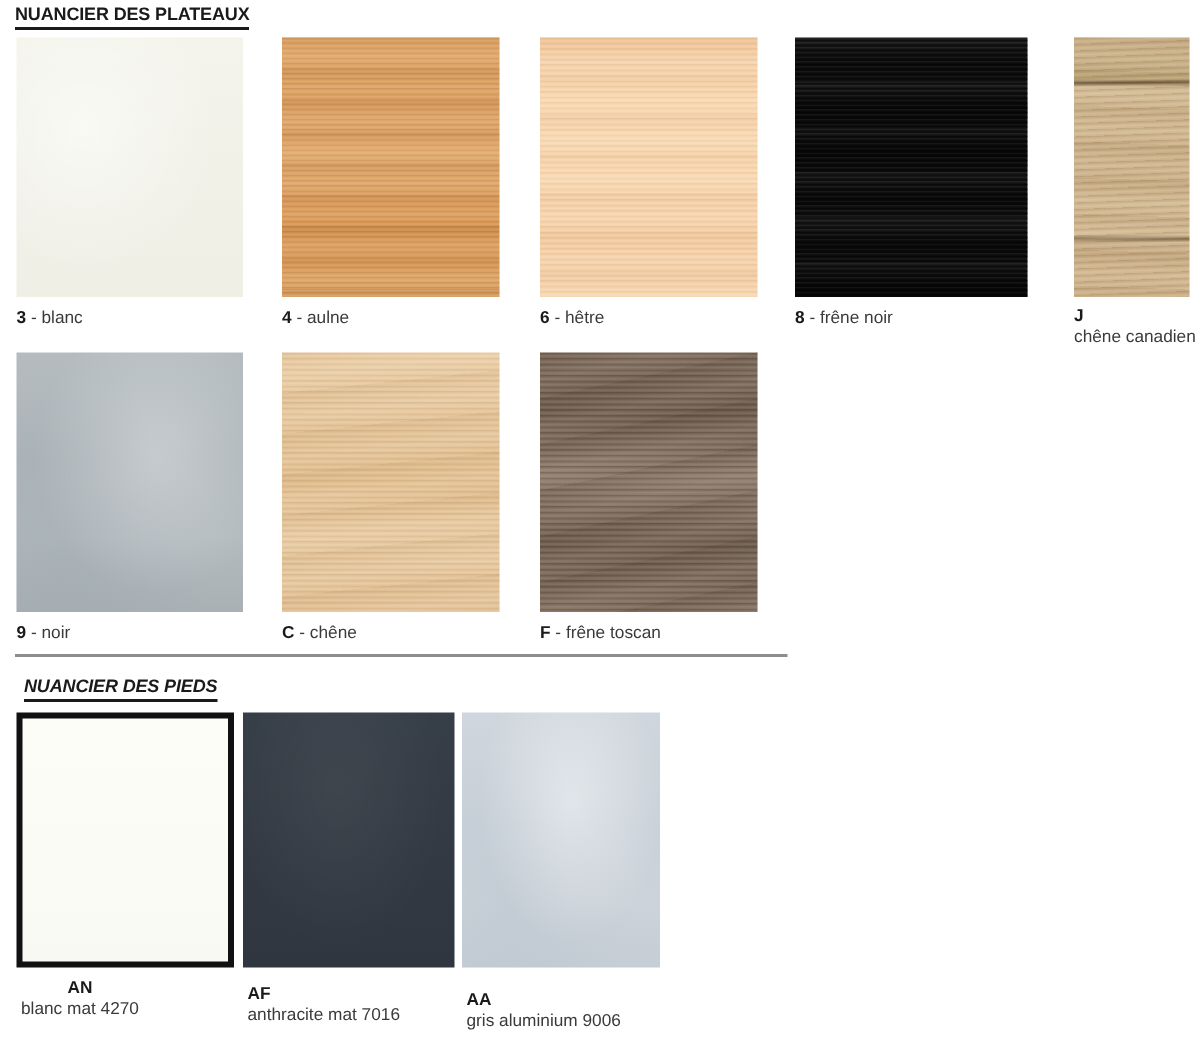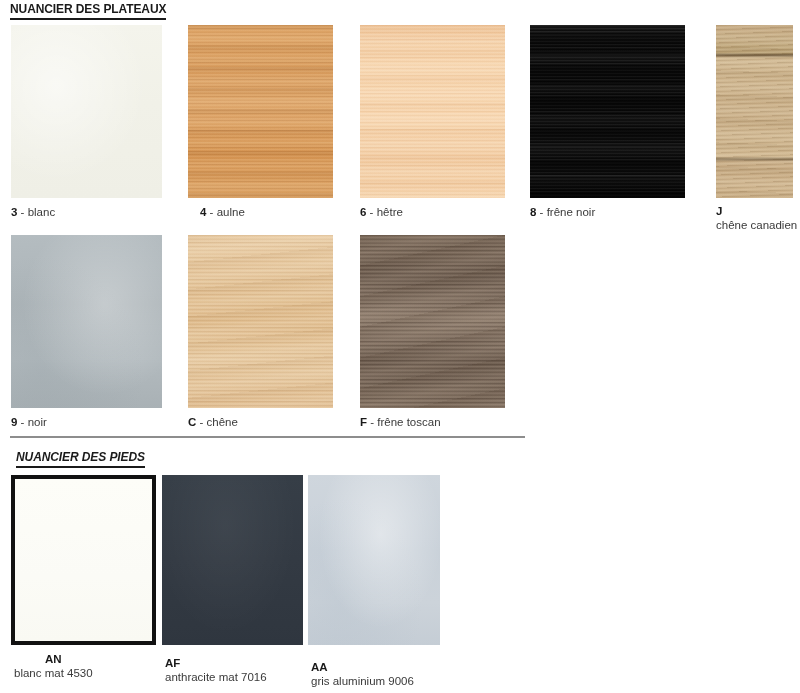--- a/index.html
+++ b/index.html
@@ -189,21 +189,21 @@
 
 <div class="section-title" id="title-plateaux">NUANCIER DES PLATEAUX</div>
 
 <div class="swatch tex-blanc" style="left:11px; top:25px; width:151px; height:173px;"></div>
 <div class="label" style="left:11px; top:206px;">
   <span class="code">3</span><span class="sep"> - </span>
   <span class="name">blanc</span>
 </div>
 
 <div class="swatch tex-aulne" style="left:188px; top:25px; width:145px; height:173px;"></div>
-<div class="label" style="left:200px; top:206px;text-align:center;">
+<div class="label" style="left:188px; top:206px;text-align:center;">
   <span class="code">4</span><span class="sep"> - </span>
   <span class="name">aulne</span>
 </div>
 
 <div class="swatch tex-hetre" style="left:360px; top:25px; width:145px; height:173px;"></div>
 <div class="label" style="left:360px; top:206px;text-align:right;">
   <span class="code">6</span><span class="sep"> - </span>
   <span class="name">hêtre</span>
 </div>
 
@@ -237,21 +237,21 @@
   <span class="name">frêne toscan</span>
 </div>
 
 <div class="divider"></div>
 
 <div class="section-title" id="title-pieds">NUANCIER DES PIEDS</div>
 
 <div class="swatch tex-blanc-mat" style="left:11px; top:475px; width:145px; height:170px;"></div>
 <div class="label label-stack" style="left:14px; top:653px;text-align:center;">
   <span class="code">AN</span>
-  <span class="name">blanc mat 4530</span>
+  <span class="name">blanc mat 4270</span>
 </div>
 
 <div class="swatch tex-anthracite" style="left:162px; top:475px; width:141px; height:170px;"></div>
 <div class="label label-stack" style="left:165px; top:657px;">
   <span class="code">AF</span>
   <span class="name">anthracite mat 7016</span>
 </div>
 
 <div class="swatch tex-gris-alu" style="left:308px; top:475px; width:132px; height:170px;"></div>
 <div class="label label-stack" style="left:311px; top:661px;">

